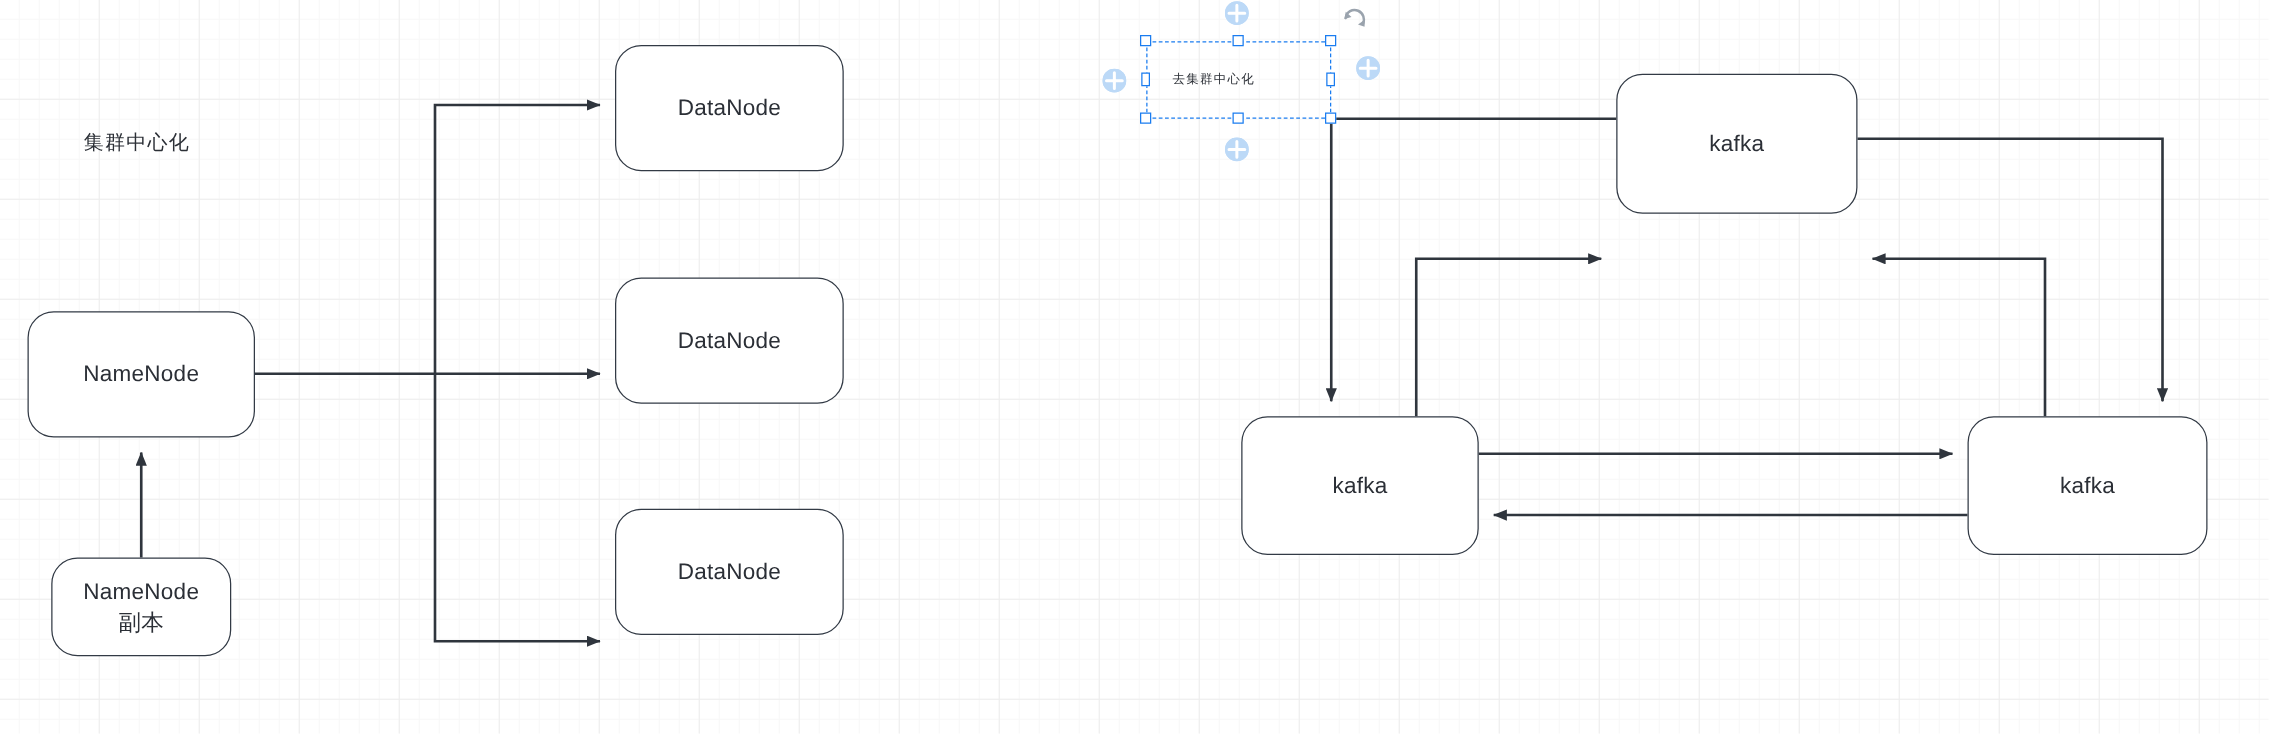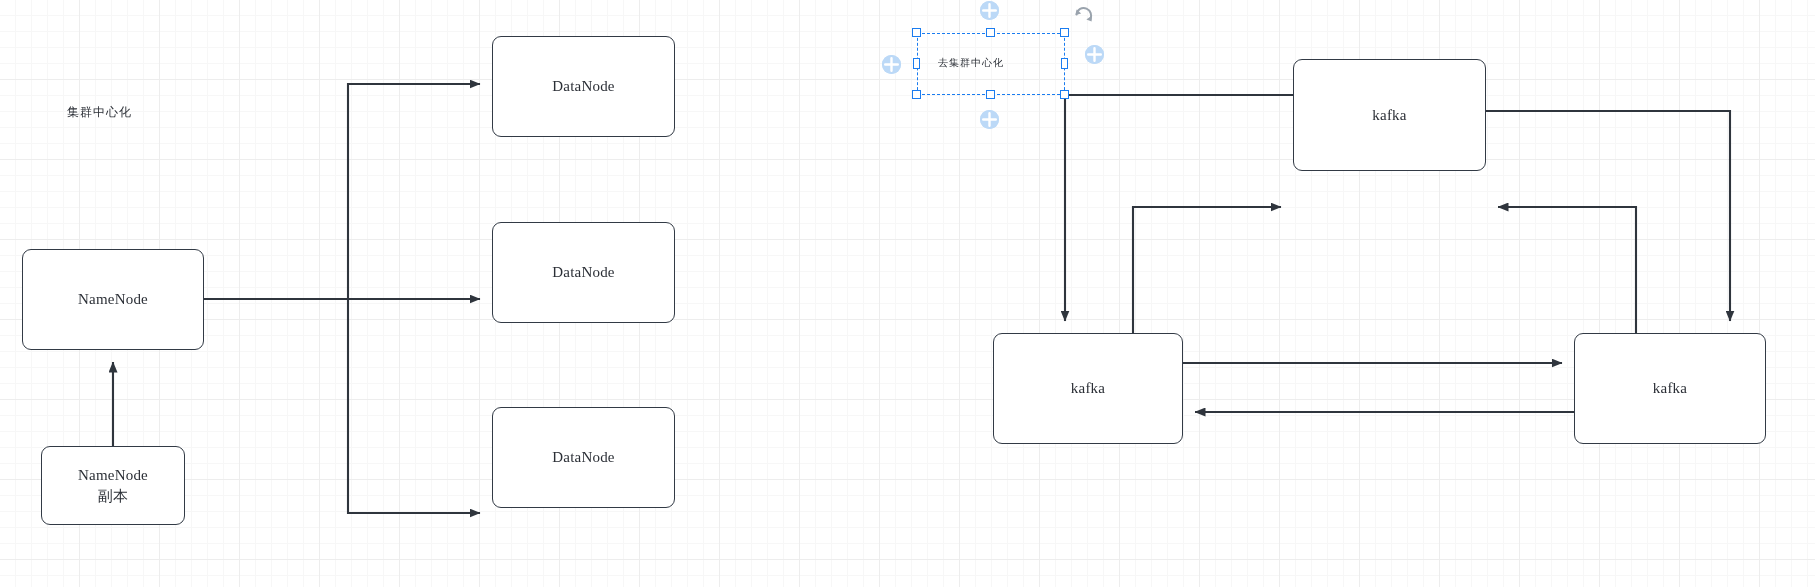--- a/index.html
+++ b/index.html
@@ -27,36 +27,35 @@
     left: 0; top: 0;
     width: 1815px;
     height: 587px;
     pointer-events: none;
   }
   .node {
     position: absolute;
     box-sizing: border-box;
     background: #ffffff;
     border: 1.6px solid #323a45;
-    border-radius: 9px;
+    border-radius: 21px;
     display: flex;
     align-items: center;
     justify-content: center;
     text-align: center;
     color: #2b2f36;
-    font-size: 15px;
+    font-size: 18px;
     line-height: 1.35;
     white-space: pre-line;
     letter-spacing: 0.2px;
-    font-family: Liberation Serif, serif;
   }
   .plain-label {
     position: absolute;
     color: #2b2f36;
-    font-size: 12px;
+    font-size: 16px;
     letter-spacing: 1px;
     white-space: nowrap;
   }
   
   .sel-box {
     position: absolute;
     box-sizing: border-box;
     border: 1.4px dashed #1a7cf0;
     background: transparent;
   }

